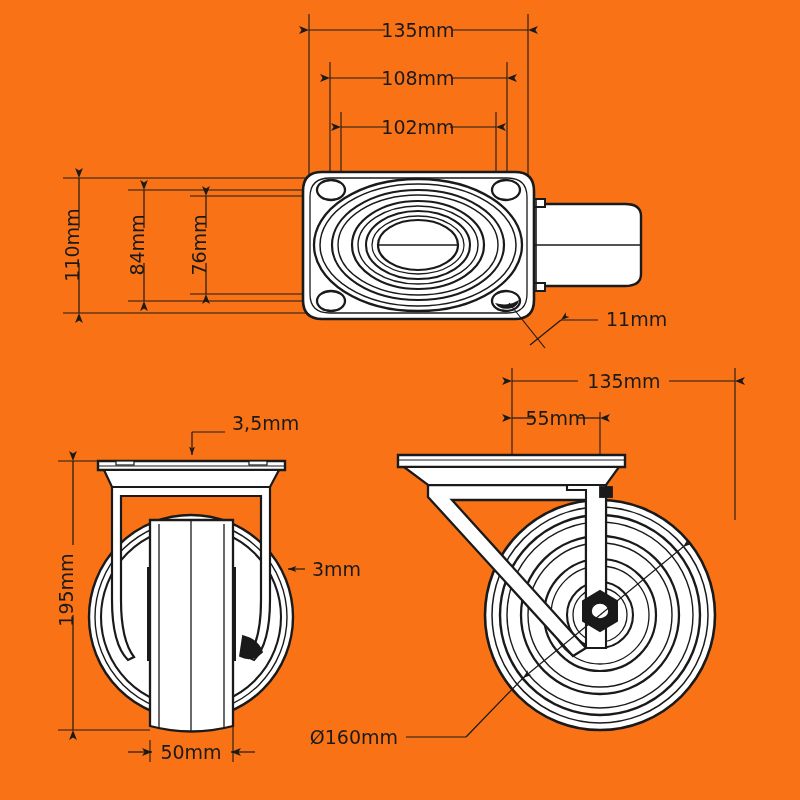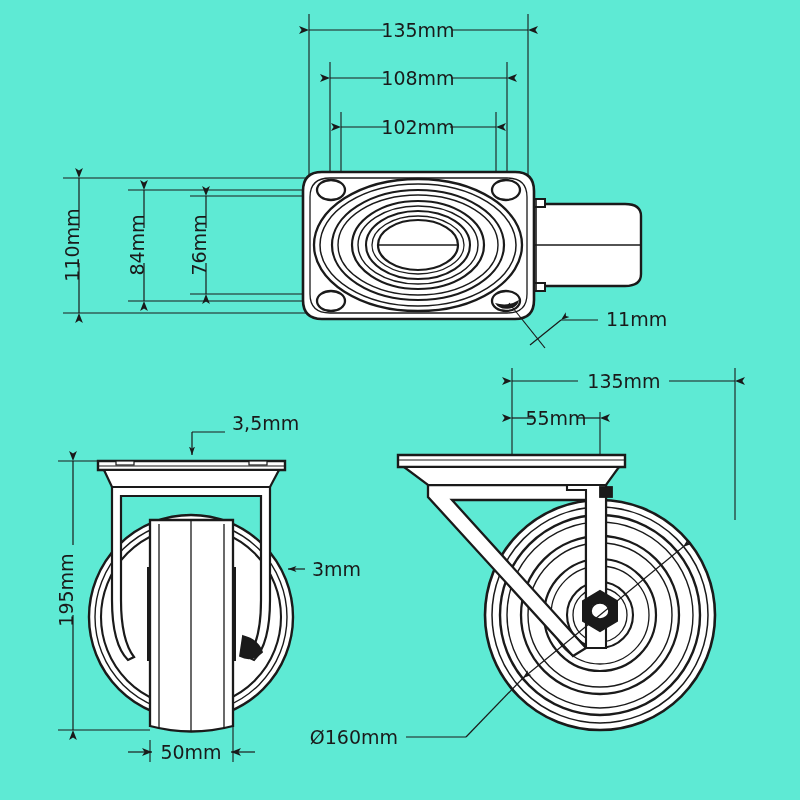--- a/index.html
+++ b/index.html
@@ -10,21 +10,21 @@
   body {
     width: 800px;
     height: 800px;
     font-family: "DejaVu Sans", sans-serif;
     overflow: hidden;
   }
   #sheet {
     position: relative;
     width: 800px;
     height: 800px;
-    background: #5eead4;
+    background: #f97316;
   }
   #sheet svg {
     display: block;
   }
   .dimtext {
     font-family: "DejaVu Sans", sans-serif;
     font-size: 19px;
     fill: #1a1a1a;
   }
   .dimtext-v {

